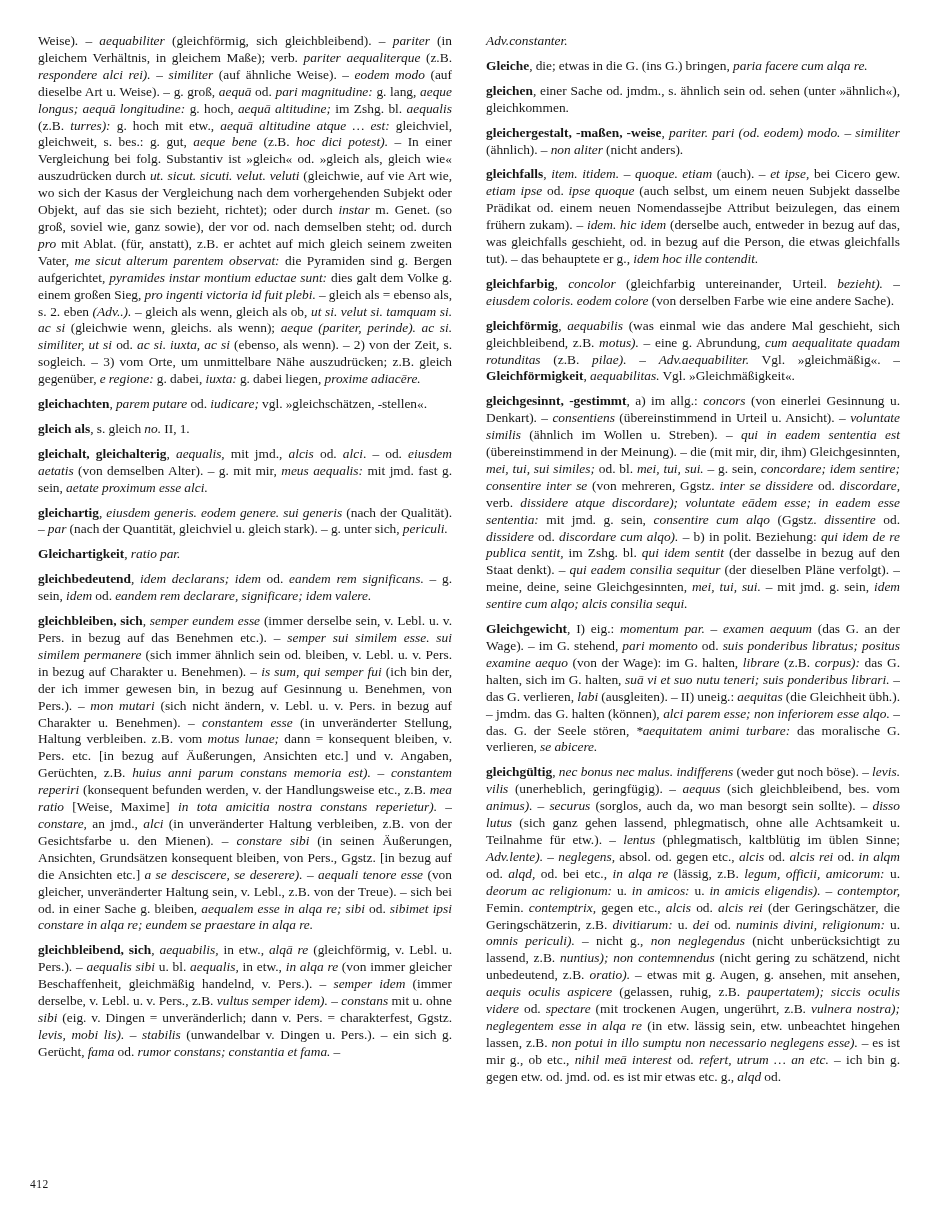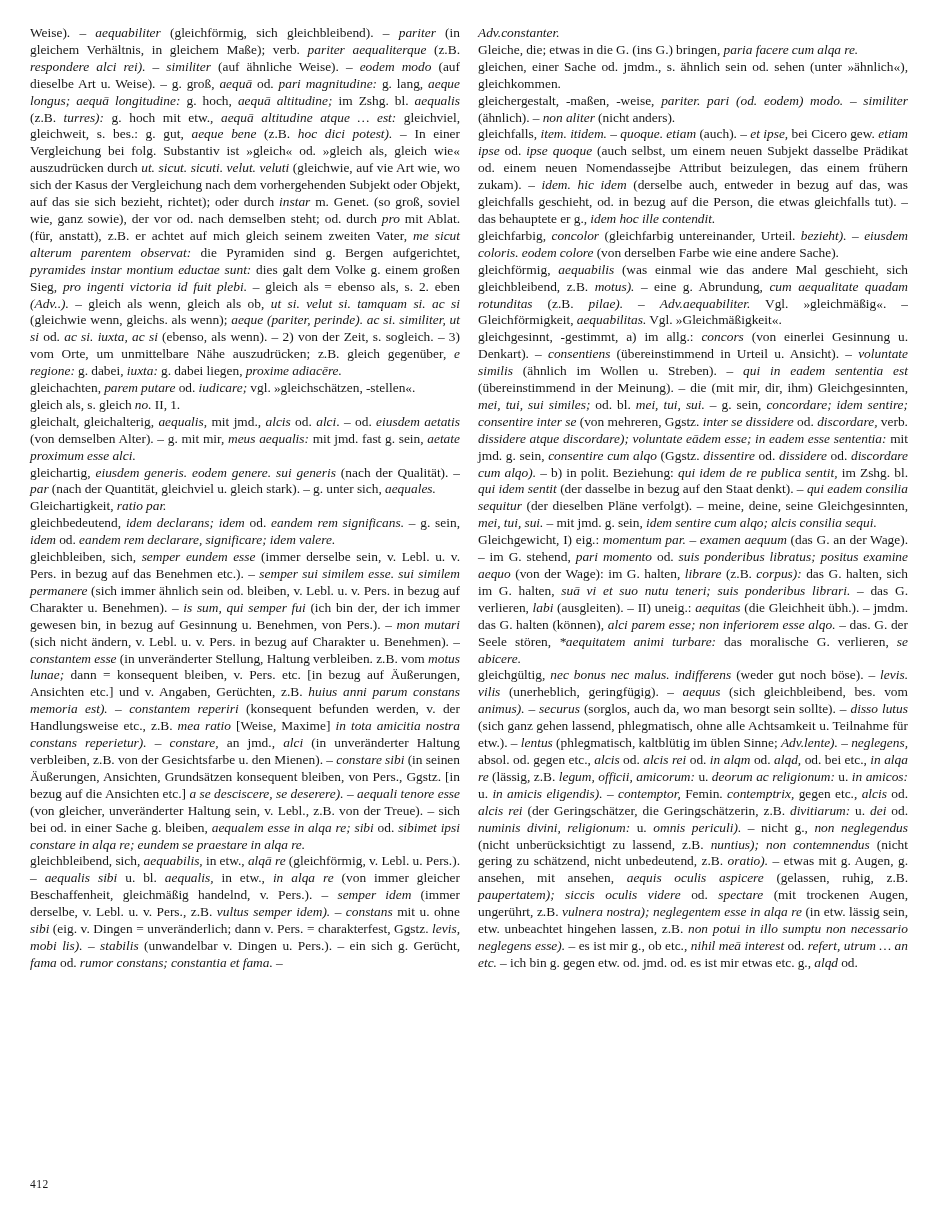--- a/index.html
+++ b/index.html
@@ -27,45 +27,45 @@
   .col {
     width: 430px;
     font-size: 13.4px;
     line-height: 16.9px;
     text-align: justify;
     hyphens: auto;
     -webkit-hyphens: auto;
     word-spacing: -0.2px;
   }
   .col p.entry {
-    margin: 0;
+    margin: 8px;
     padding: 0;
   }
-  .b  { font-weight: 400; }
+  .b  { font-weight: 700; }
   .i  { font-style: italic; }
   .bi { font-weight: 400; font-style: italic; }
   .pagenum {
     position: absolute;
     left: 30px;
     top: 1178px;
     font-size: 11.5px;
     letter-spacing: 0.5px;
   }
 </style>
 </head>
 <body>
 
 <div class="page">
   <div class="columns">
     <div class="col">
         <p class="entry"><span class="r">Weise). – </span><span class="i">aequabiliter</span><span class="r"> (gleichförmig, sich gleichbleibend). – </span><span class="i">pariter</span><span class="r"> (in gleichem Verhältnis, in gleichem Maße); verb. </span><span class="i">pariter aequaliterque</span><span class="r"> (z.B. </span><span class="i">respondere alci rei).</span><span class="r"> – </span><span class="i">similiter</span><span class="r"> (auf ähnliche Weise). – </span><span class="i">eodem modo</span><span class="r"> (auf dieselbe Art u. Weise). – g. groß, </span><span class="i">aequā</span><span class="r"> od. </span><span class="i">pari magnitudine:</span><span class="r"> g. lang, </span><span class="i">aeque longus; aequā longitudine:</span><span class="r"> g. hoch, </span><span class="i">aequā altitudine;</span><span class="r"> im Zshg. bl. </span><span class="i">aequalis</span><span class="r"> (z.B. </span><span class="i">turres):</span><span class="r"> g. hoch mit etw., </span><span class="i">aequā altitudine atque … est:</span><span class="r"> gleichviel, gleichweit, s. bes.: g. gut, </span><span class="i">aeque bene</span><span class="r"> (z.B. </span><span class="i">hoc dici potest).</span><span class="r"> – In einer Vergleichung bei folg. Substantiv ist »gleich« od. »gleich als, gleich wie« auszudrücken durch </span><span class="i">ut. sicut. sicuti. velut. veluti</span><span class="r"> (gleichwie, auf vie Art wie, wo sich der Kasus der Vergleichung nach dem vorhergehenden Subjekt oder Objekt, auf das sie sich bezieht, richtet); oder durch </span><span class="i">instar</span><span class="r"> m. Genet. (so groß, soviel wie, ganz sowie), der vor od. nach demselben steht; od. durch </span><span class="i">pro</span><span class="r"> mit Ablat. (für, anstatt), z.B. er achtet auf mich gleich seinem zweiten Vater, </span><span class="i">me sicut alterum parentem observat:</span><span class="r"> die Pyramiden sind g. Bergen aufgerichtet, </span><span class="i">pyramides instar montium eductae sunt:</span><span class="r"> dies galt dem Volke g. einem großen Sieg, </span><span class="i">pro ingenti victoria id fuit plebi.</span><span class="r"> – gleich als = ebenso als, s. 2. eben </span><span class="bi">(Adv..).</span><span class="r"> – gleich als wenn, gleich als ob, </span><span class="i">ut si. velut si. tamquam si. ac si</span><span class="r"> (gleichwie wenn, gleichs. als wenn); </span><span class="i">aeque (pariter, perinde). ac si. similiter, ut si</span><span class="r"> od. </span><span class="i">ac si. iuxta, ac si</span><span class="r"> (ebenso, als wenn). – 2) von der Zeit, s. sogleich. – 3) vom Orte, um unmittelbare Nähe auszudrücken; z.B. gleich gegenüber, </span><span class="i">e regione:</span><span class="r"> g. dabei, </span><span class="i">iuxta:</span><span class="r"> g. dabei liegen, </span><span class="i">proxime adiacēre.</span></p>
         <p class="entry"><span class="b">gleichachten</span><span class="r">, </span><span class="i">parem putare</span><span class="r"> od. </span><span class="i">iudicare;</span><span class="r"> vgl. »gleichschätzen, -stellen«.</span></p>
         <p class="entry"><span class="b">gleich als</span><span class="r">, s. gleich </span><span class="bi">no.</span><span class="r"> II, 1.</span></p>
         <p class="entry"><span class="b">gleichalt, gleichalterig</span><span class="r">, </span><span class="i">aequalis</span><span class="r">, mit jmd., </span><span class="i">alcis</span><span class="r"> od. </span><span class="i">alci</span><span class="r">. – od. </span><span class="i">eiusdem aetatis</span><span class="r"> (von demselben Alter). – g. mit mir, </span><span class="i">meus aequalis:</span><span class="r"> mit jmd. fast g. sein, </span><span class="i">aetate proximum esse alci.</span></p>
-        <p class="entry"><span class="b">gleichartig</span><span class="r">, </span><span class="i">eiusdem generis. eodem genere. sui generis</span><span class="r"> (nach der Qualität). – </span><span class="i">par</span><span class="r"> (nach der Quantität, gleichviel u. gleich stark). – g. unter sich, </span><span class="i">aequales.</span></p>
+        <p class="entry"><span class="b">gleichartig</span><span class="r">, </span><span class="i">eiusdem generis. eodem genere. sui generis</span><span class="r"> (nach der Qualität). – </span><span class="i">par</span><span class="r"> (nach der Quantität, gleichviel u. gleich stark). – g. unter sich, </span><span class="i">periculi.</span></p>
         <p class="entry"><span class="b">Gleichartigkeit</span><span class="r">, </span><span class="i">ratio par.</span></p>
         <p class="entry"><span class="b">gleichbedeutend</span><span class="r">, </span><span class="i">idem declarans; idem</span><span class="r"> od. </span><span class="i">eandem rem significans.</span><span class="r"> – g. sein, </span><span class="i">idem</span><span class="r"> od. </span><span class="i">eandem rem declarare, significare; idem valere.</span></p>
         <p class="entry"><span class="b">gleichbleiben, sich</span><span class="r">, </span><span class="i">semper eundem esse</span><span class="r"> (immer derselbe sein, v. Lebl. u. v. Pers. in bezug auf das Benehmen etc.). – </span><span class="i">semper sui similem esse. sui similem permanere</span><span class="r"> (sich immer ähnlich sein od. bleiben, v. Lebl. u. v. Pers. in bezug auf Charakter u. Benehmen). – </span><span class="i">is sum, qui semper fui</span><span class="r"> (ich bin der, der ich immer gewesen bin, in bezug auf Gesinnung u. Benehmen, von Pers.). – </span><span class="i">mon mutari</span><span class="r"> (sich nicht ändern, v. Lebl. u. v. Pers. in bezug auf Charakter u. Benehmen). – </span><span class="i">constantem esse</span><span class="r"> (in unveränderter Stellung, Haltung verbleiben. z.B. vom </span><span class="i">motus lunae;</span><span class="r"> dann = konsequent bleiben, v. Pers. etc. [in bezug auf Äußerungen, Ansichten etc.] und v. Angaben, Gerüchten, z.B. </span><span class="i">huius anni parum constans memoria est).</span><span class="r"> – </span><span class="i">constantem reperiri</span><span class="r"> (konsequent befunden werden, v. der Handlungsweise etc., z.B. </span><span class="i">mea ratio</span><span class="r"> [Weise, Maxime] </span><span class="i">in tota amicitia nostra constans reperietur).</span><span class="r"> – </span><span class="i">constare,</span><span class="r"> an jmd., </span><span class="i">alci</span><span class="r"> (in unveränderter Haltung verbleiben, z.B. von der Gesichtsfarbe u. den Mienen). – </span><span class="i">constare sibi</span><span class="r"> (in seinen Äußerungen, Ansichten, Grundsätzen konsequent bleiben, von Pers., Ggstz. [in bezug auf die Ansichten etc.] </span><span class="i">a se desciscere, se deserere).</span><span class="r"> – </span><span class="i">aequali tenore esse</span><span class="r"> (von gleicher, unveränderter Haltung sein, v. Lebl., z.B. von der Treue). – sich bei od. in einer Sache g. bleiben, </span><span class="i">aequalem esse in alqa re; sibi</span><span class="r"> od. </span><span class="i">sibimet ipsi constare in alqa re; eundem se praestare in alqa re.</span></p>
         <p class="entry"><span class="b">gleichbleibend, sich</span><span class="r">, </span><span class="i">aequabilis,</span><span class="r"> in etw., </span><span class="i">alqā re</span><span class="r"> (gleichförmig, v. Lebl. u. Pers.). – </span><span class="i">aequalis sibi</span><span class="r"> u. bl. </span><span class="i">aequalis,</span><span class="r"> in etw., </span><span class="i">in alqa re</span><span class="r"> (von immer gleicher Beschaffenheit, gleichmäßig handelnd, v. Pers.). – </span><span class="i">semper idem</span><span class="r"> (immer derselbe, v. Lebl. u. v. Pers., z.B. </span><span class="i">vultus semper idem).</span><span class="r"> – </span><span class="i">constans</span><span class="r"> mit u. ohne </span><span class="i">sibi</span><span class="r"> (eig. v. Dingen = unveränderlich; dann v. Pers. = charakterfest, Ggstz. </span><span class="i">levis, mobi lis).</span><span class="r"> – </span><span class="i">stabilis</span><span class="r"> (unwandelbar v. Dingen u. Pers.). – ein sich g. Gerücht, </span><span class="i">fama</span><span class="r"> od. </span><span class="i">rumor constans; constantia et fama.</span><span class="r"> –</span></p>
       </div>
     <div class="col">
         <p class="entry"><span class="bi">Adv.</span><span class="i">constanter.</span></p>
         <p class="entry"><span class="b">Gleiche</span><span class="r">, die; etwas in die G. (ins G.) bringen, </span><span class="i">paria facere cum alqa re.</span></p>
         <p class="entry"><span class="b">gleichen</span><span class="r">, einer Sache od. jmdm., s. ähnlich sein od. sehen (unter »ähnlich«), gleichkommen.</span></p>
         <p class="entry"><span class="b">gleichergestalt, -maßen, -weise</span><span class="r">, </span><span class="i">pariter. pari (od. eodem) modo.</span><span class="r"> – </span><span class="i">similiter</span><span class="r"> (ähnlich). – </span><span class="i">non aliter</span><span class="r"> (nicht anders).</span></p>

